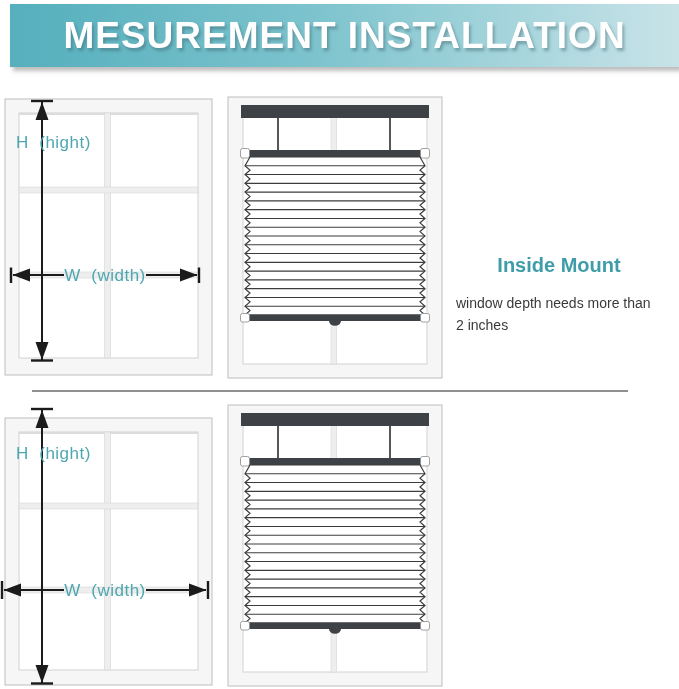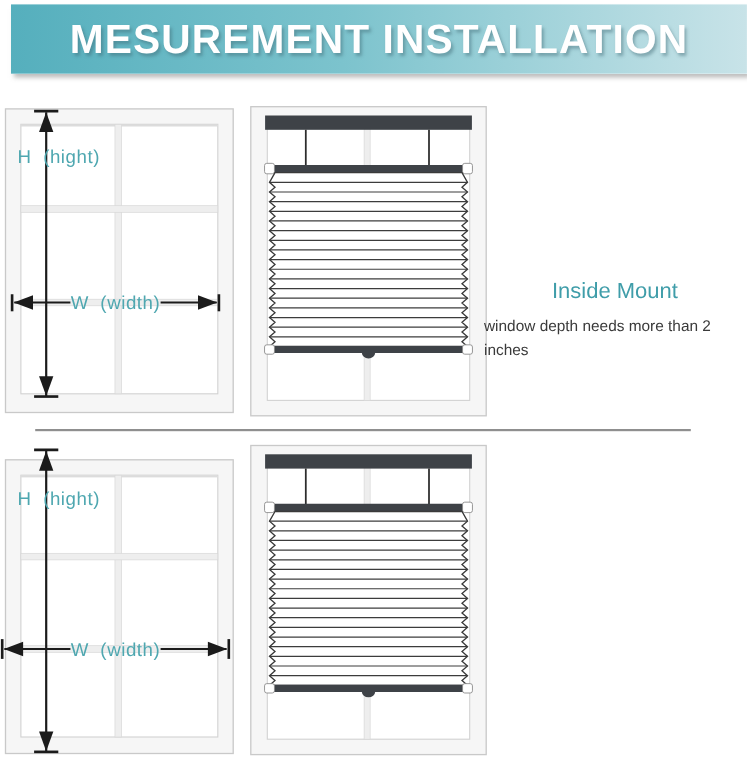--- a/index.html
+++ b/index.html
@@ -25,22 +25,22 @@
   .illu-plain-1 { left:0px;   top:95px;  }
   .illu-blind-1 { left:225px; top:94px;  }
   .illu-plain-2 { left:0px;   top:403px; }
   .illu-blind-2 { left:225px; top:402px; }
   svg text.mlabel {
     font-family:"Liberation Sans", sans-serif; font-size:17px; fill:#4ea7b0;
     letter-spacing:0.5px; white-space:pre;
   }
   
   .info { position:absolute; }
-  .info h2 { margin:0 0 9px 0; font-size:20px; font-weight:normal; color:#3f9da9; text-align:center; }
-  .info p  { margin:0; font-size:14px; line-height:21.5px; color:#3a3a3a; }
+  .info h2 { margin:0 0 9px 0; font-size:20px; font-weight:bold; color:#3f9da9; text-align:center; }
+  .info p  { margin:16px; font-size:14px; line-height:21.5px; color:#3a3a3a; }
   .info1 { left:440px; top:254px; width:238px; }
   .info2 { left:438px; top:570px; width:241px; }
 </style>
 </head>
 <body>
 
 <div class="stage">
 
   <header class="banner">
     <span class="banner-text">MESUREMENT INSTALLATION</span>

